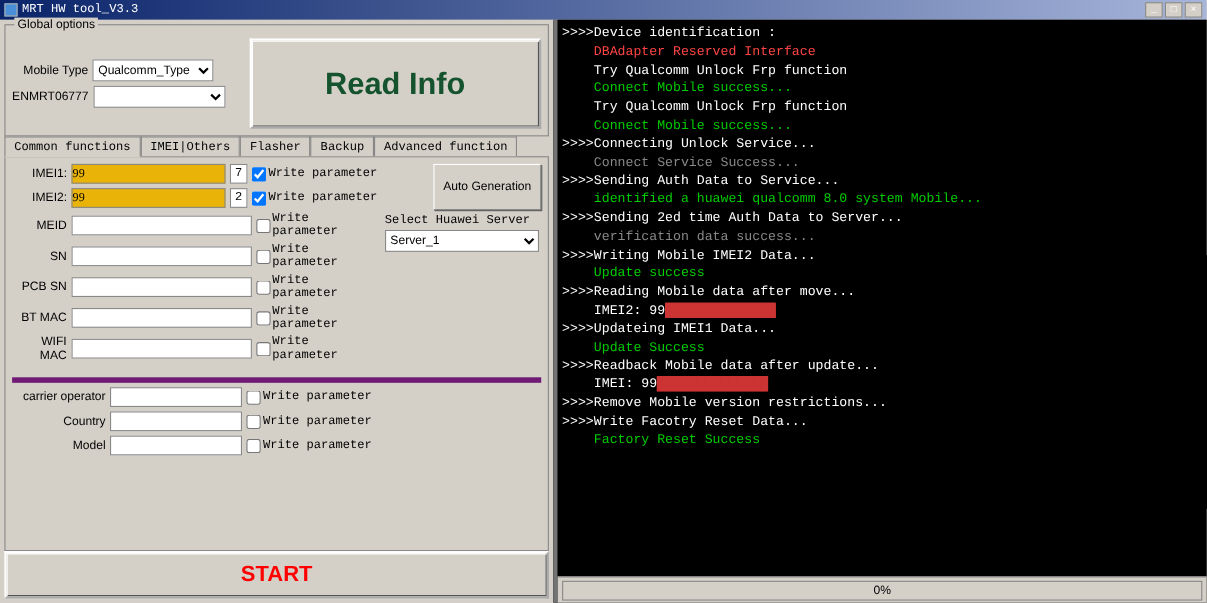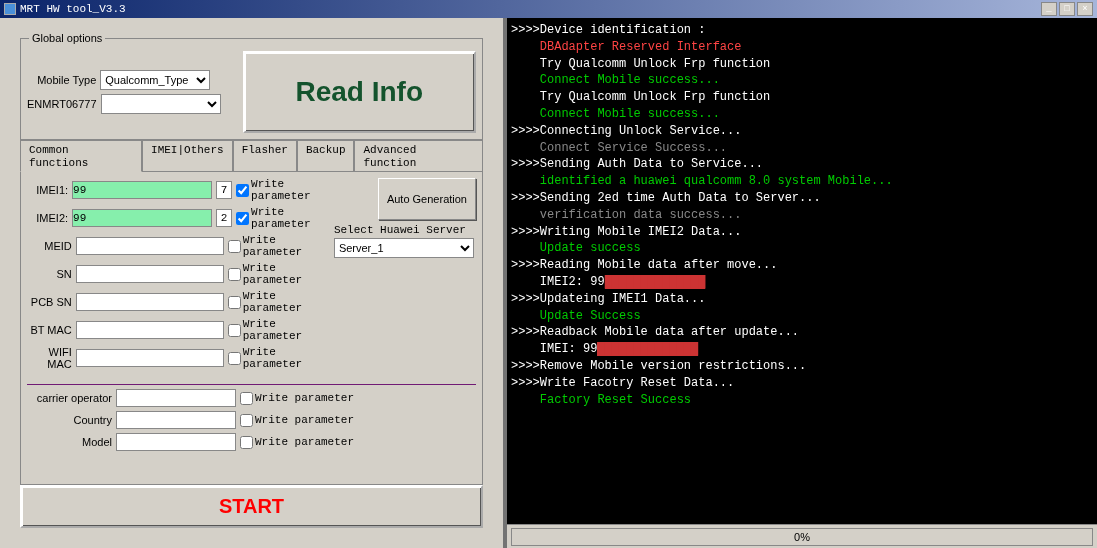--- a/index.html
+++ b/index.html
@@ -28,21 +28,21 @@
     
     .main-container {
       display: flex;
       height: 530px;
       background: #d4d0c8;
     }
 
     
     .left-panel {
       width: 503px;
-      padding: 20px;
+      padding: 4px;
       display: flex;
       flex-direction: column;
       gap: 4px;
     }
 
     
     .group-box {
       border: 1px solid #888;
       background: #d4d0c8;
       position: relative;
@@ -140,21 +140,21 @@
       font-size: 11px;
       text-align: right;
     }
     .form-input {
       width: 155px;
       height: 18px;
       border: 1px solid #888;
       background: white;
       font-size: 11px;
     }
-    .form-input.highlighted { background: #86efac; }
+    .form-input.highlighted { background: #eab308; font-family: Liberation Serif, serif; }
     .form-input-short {
       width: 16px;
       height: 18px;
       border: 1px solid #888;
       background: white;
       text-align: center;
       font-size: 11px;
     }
     .checkbox-label {
       display: flex;
@@ -202,21 +202,21 @@
     .imei-right-panel {
       display: flex;
       flex-direction: column;
       align-items: flex-start;
       gap: 4px;
     }
 
     
     .bottom-form {
       margin-top: 4px;
-      border-top: 1px solid #701a75;
+      border-top: 5px solid #701a75;
       padding-top: 4px;
     }
 
     
     .start-btn {
       background: #d4d0c8;
       border: 2px solid #aaa;
       border-top-color: #fff;
       border-left-color: #fff;
       box-shadow: inset 1px 1px 0 #fff, inset -1px -1px 0 #555;

